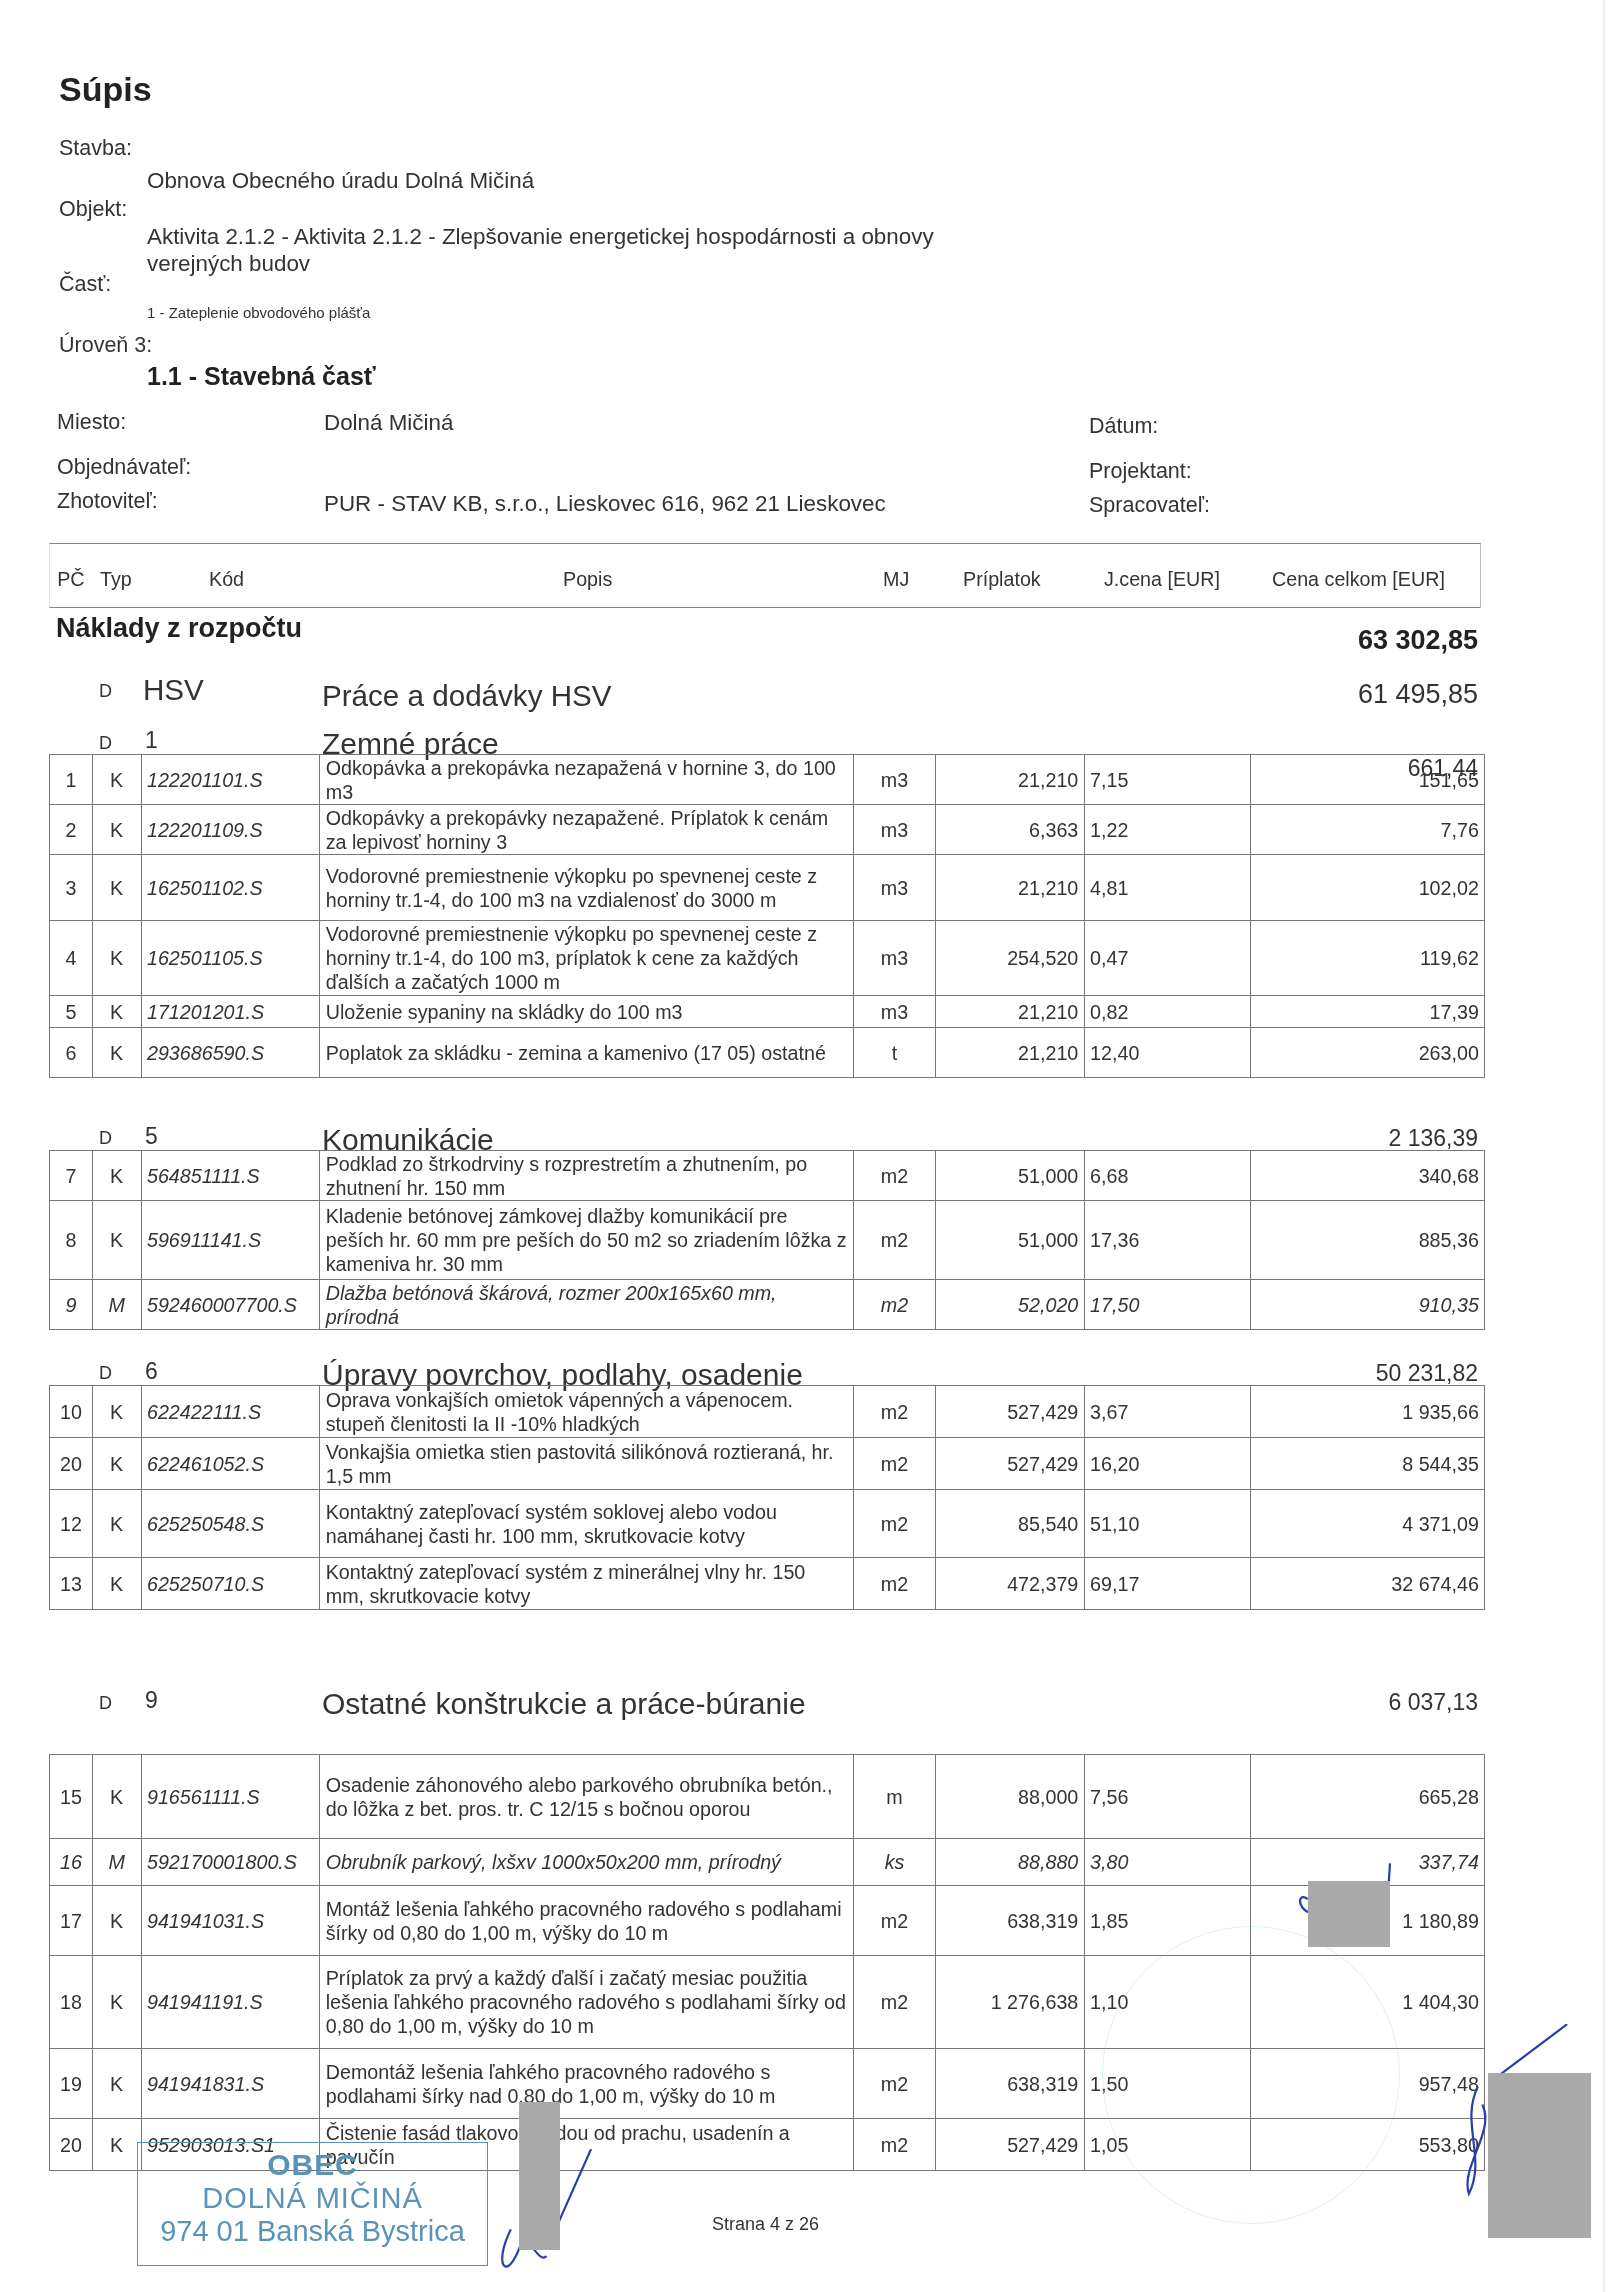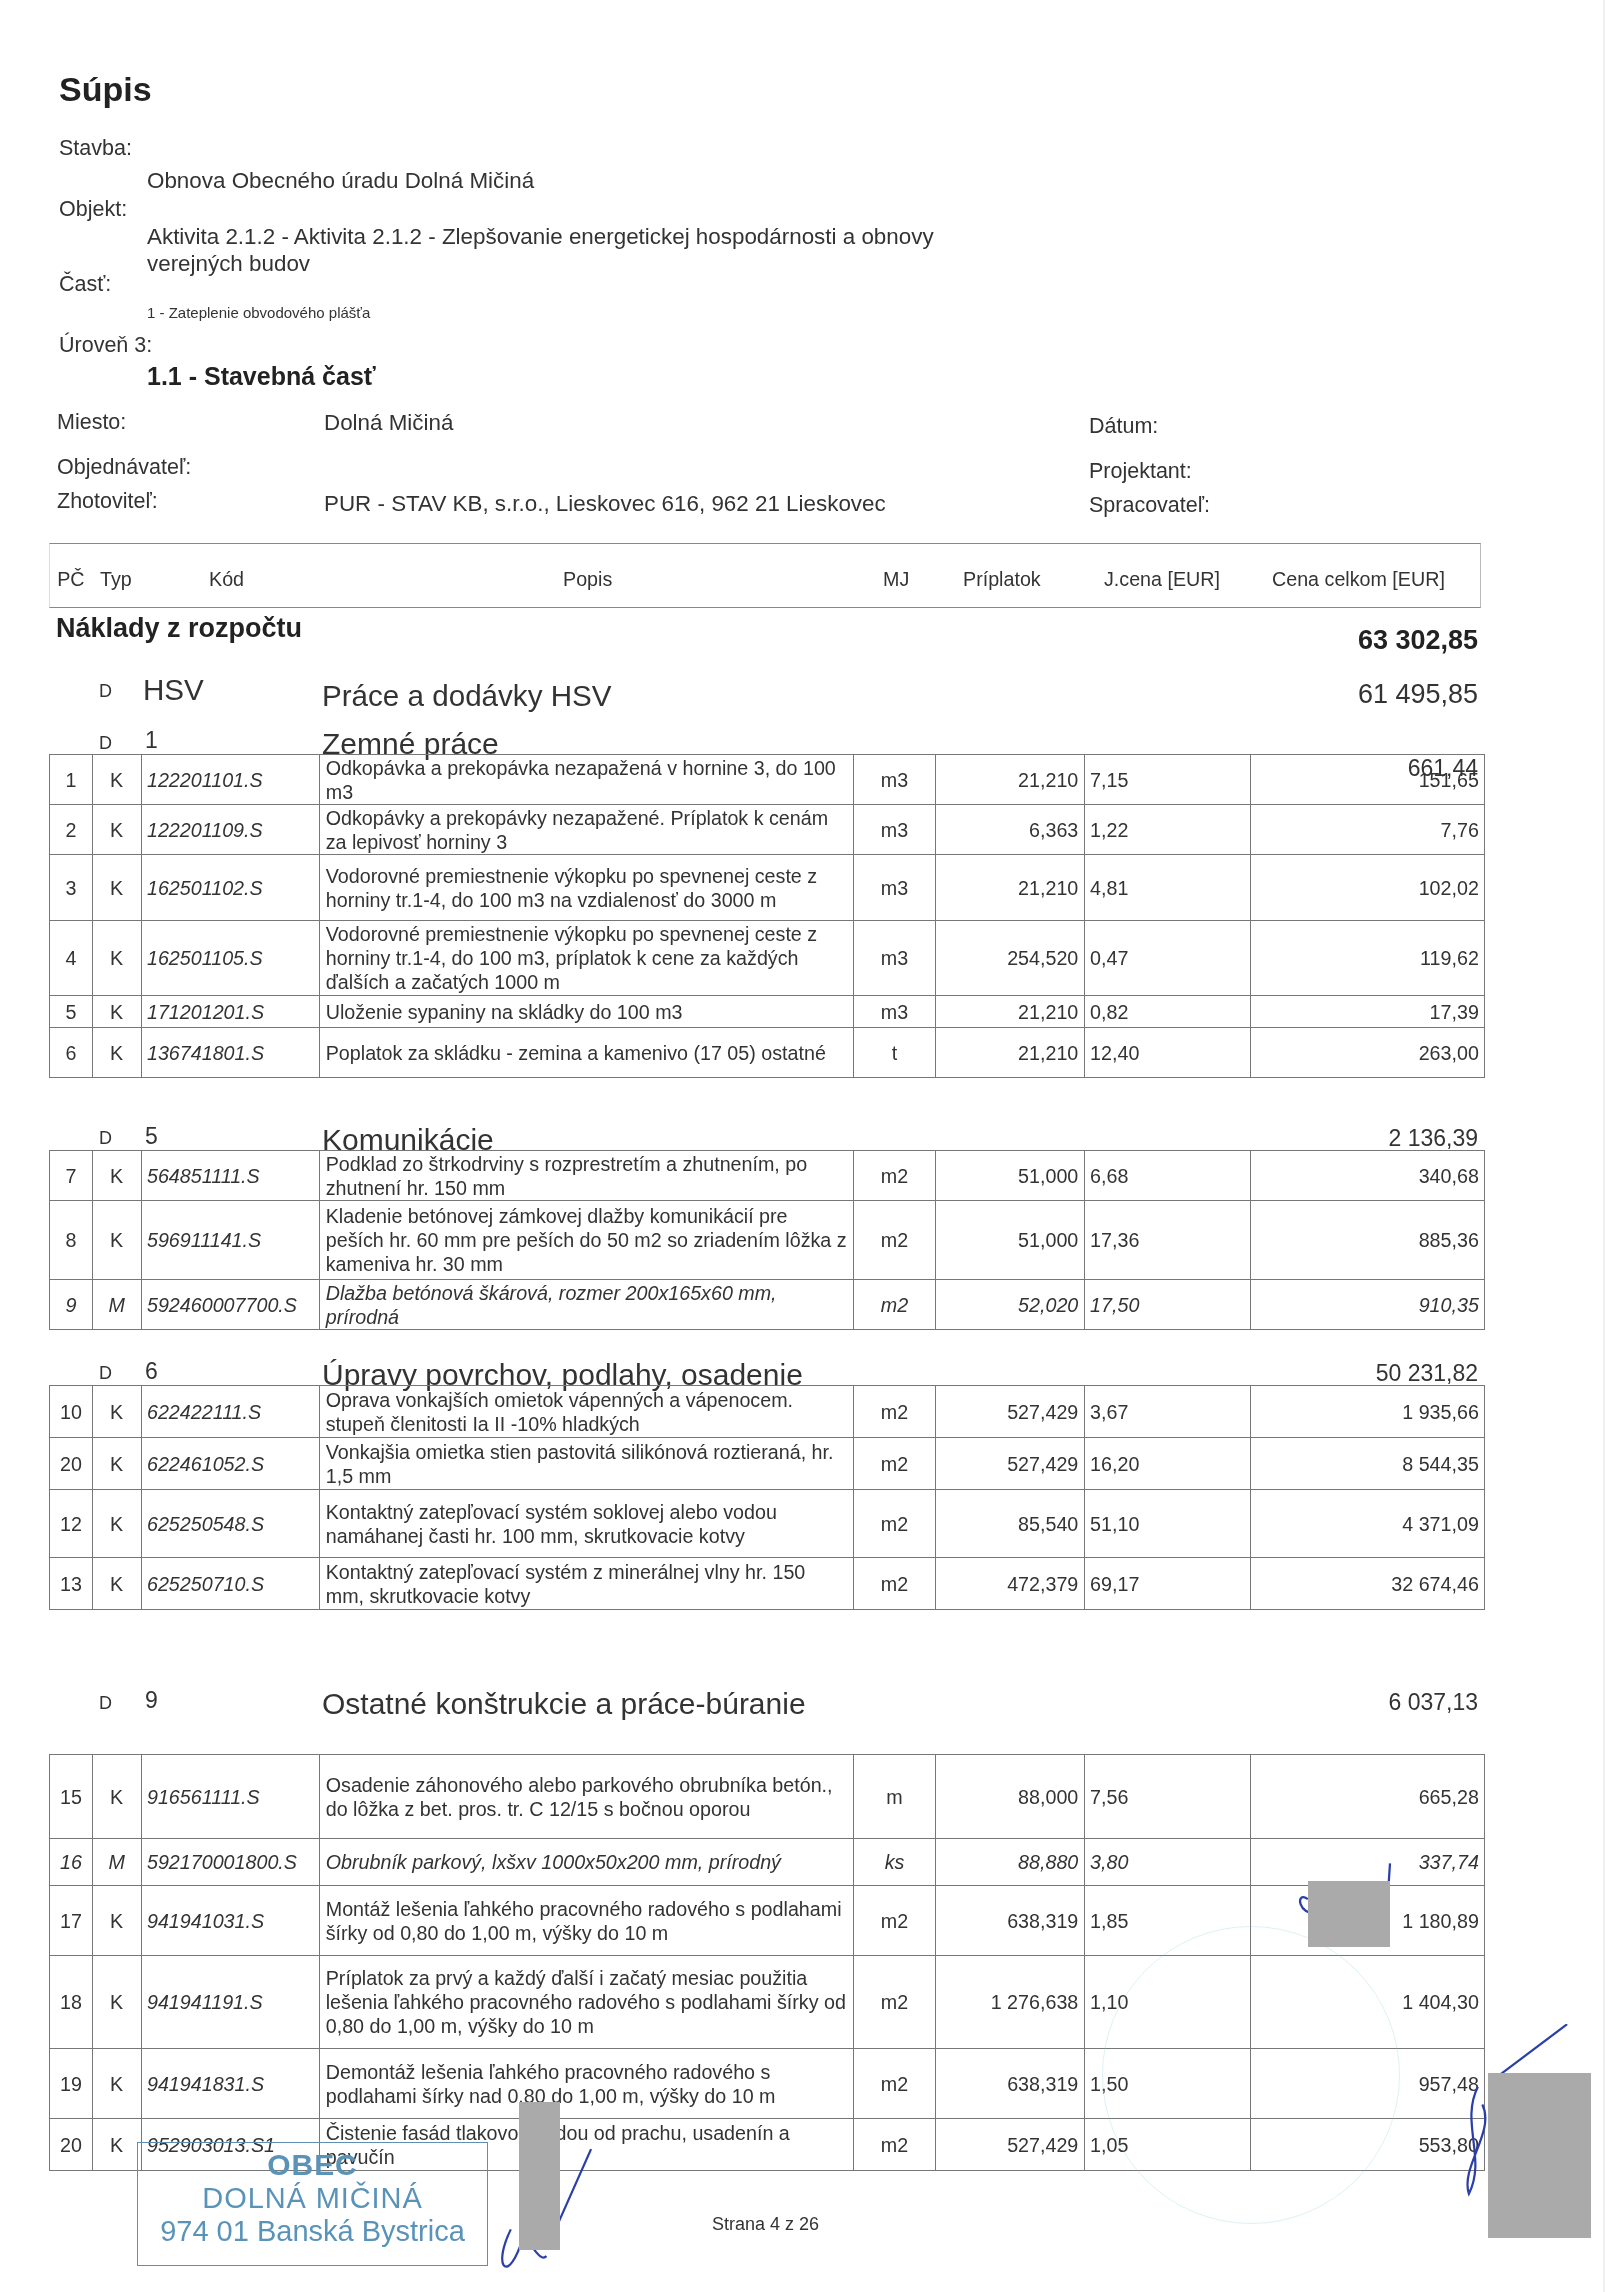--- a/index.html
+++ b/index.html
@@ -145,21 +145,21 @@
     <td class="c-kod">171201201.S</td>
     <td class="c-popis">Uloženie sypaniny na skládky do 100 m3</td>
     <td class="c-mj">m3</td>
     <td class="c-qty">21,210</td>
     <td class="c-up">0,82</td>
     <td class="c-tot">17,39</td>
   </tr>
   <tr style="height:50px;">
     <td class="c-pc">6</td>
     <td class="c-typ">K</td>
-    <td class="c-kod">136741801.S</td>
+    <td class="c-kod">293686590.S</td>
     <td class="c-popis">Poplatok za skládku - zemina a kamenivo (17 05) ostatné</td>
     <td class="c-mj">t</td>
     <td class="c-qty">21,210</td>
     <td class="c-up">12,40</td>
     <td class="c-tot">263,00</td>
   </tr>
 </tbody>
   </table>
 
 <div class="abs d-mark" style="left:99px; top:1128px;">D</div>

